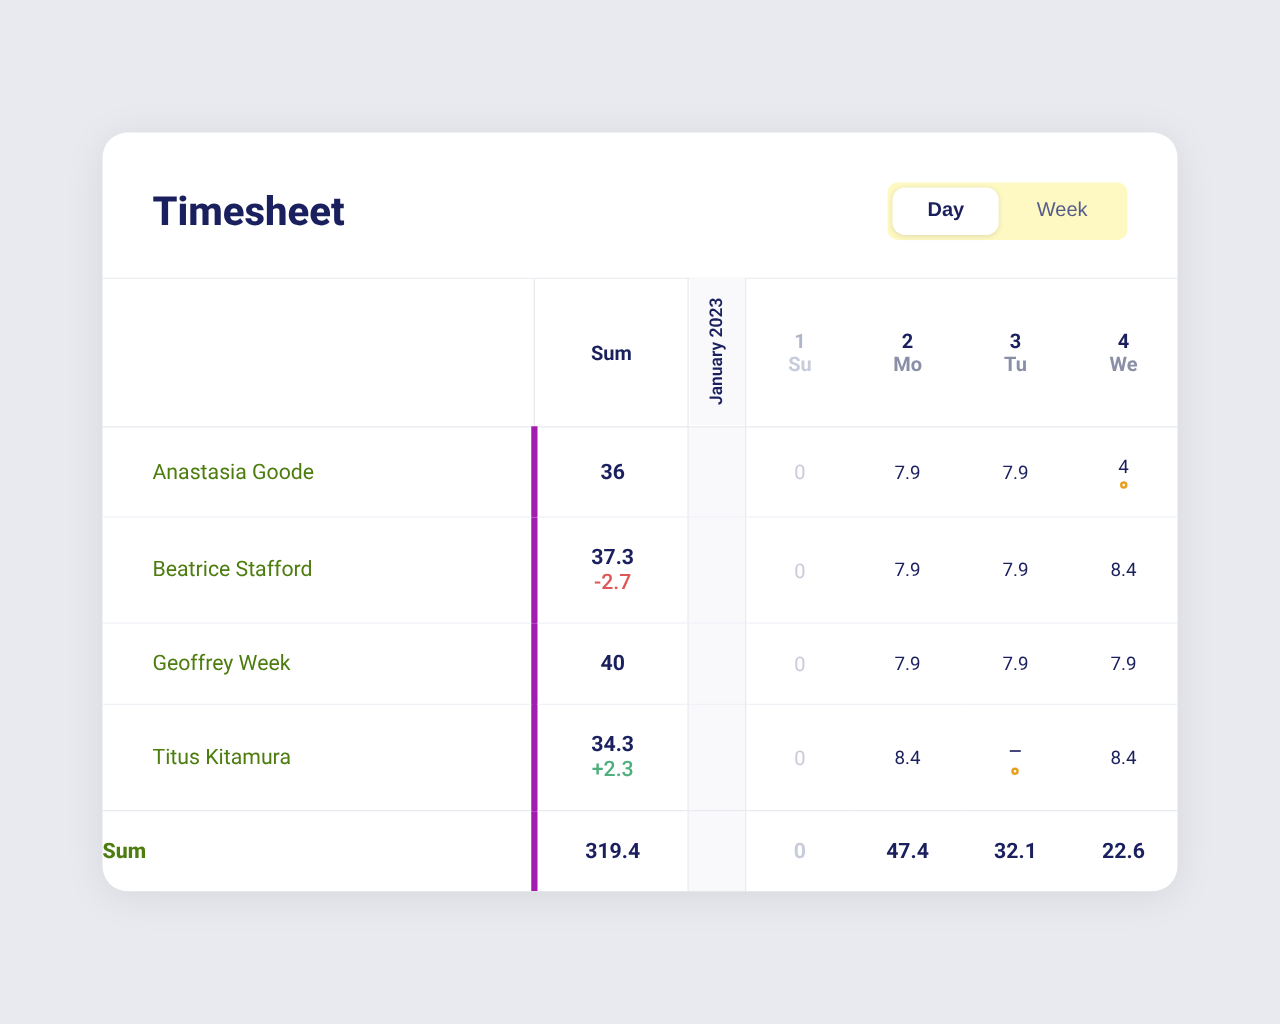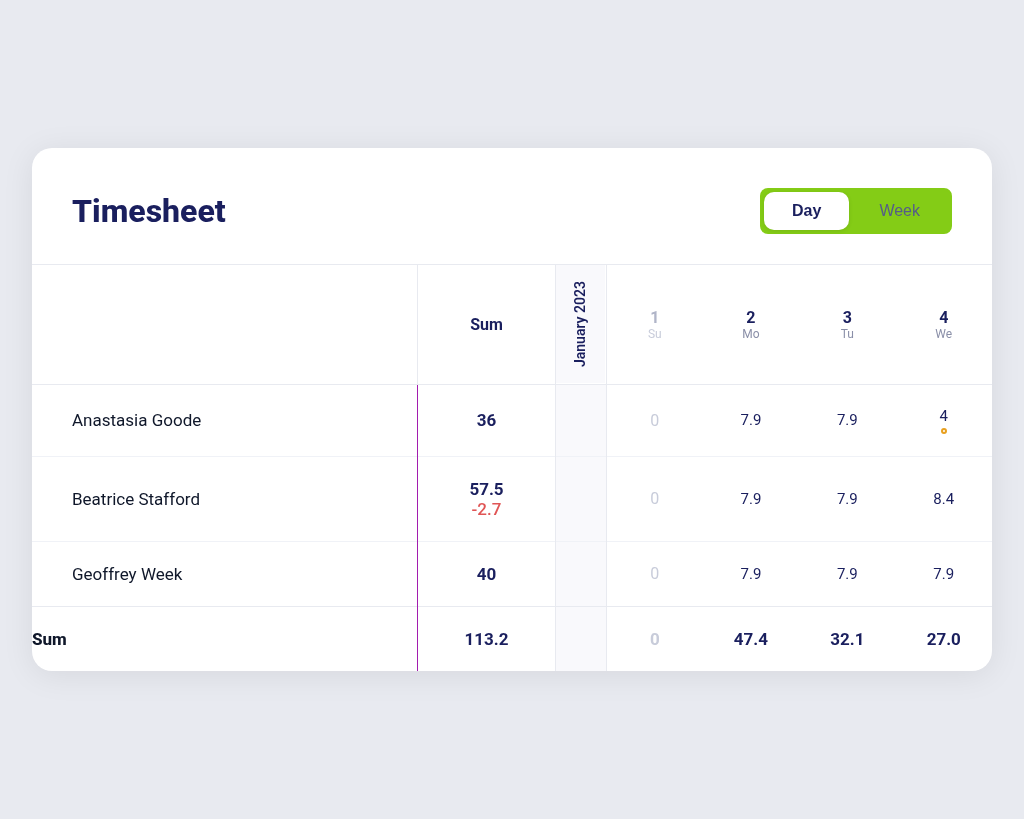--- a/index.html
+++ b/index.html
@@ -11,41 +11,41 @@
       align-items: center;
       justify-content: center;
       min-height: 100vh;
       padding: 40px 20px;
     }
 
     .card {
       background: #ffffff;
       border-radius: 20px;
       padding: 40px 0 0 0;
-      width: 960px;
+      width: 860px;
       box-shadow: 0 4px 32px rgba(0,0,0,0.08);
       overflow: hidden;
     }
 
     .header {
       display: flex;
       align-items: center;
       justify-content: space-between;
       padding: 0 40px 30px 40px;
     }
 
     .title {
       font-size: 32px;
       font-weight: 800;
       color: #1a1f5e;
     }
 
     .view-toggle {
       display: flex;
-      background: #84cc16;
+      background: #fef9c3;
       border-radius: 8px;
       padding: 4px;
       gap: 2px;
     }
 
     .view-btn {
       padding: 10px 28px;
       border-radius: 10px;
       border: none;
       font-size: 16px;
@@ -121,23 +121,23 @@
 
     thead tr th.day-col .day-num {
       display: block;
       font-size: 16px;
       font-weight: 700;
       color: #1a1f5e;
     }
 
     thead tr th.day-col .day-name {
       display: block;
-      font-size: 12px;
+      font-size: 16px;
       color: #8a8fa8;
-      font-weight: 400;
+      font-weight: 700;
     }
 
     thead tr th.day-col.weekend .day-num {
       color: #b0b5c8;
     }
 
     thead tr th.day-col.weekend .day-name {
       color: #c8ccda;
     }
 
@@ -153,27 +153,27 @@
       padding: 22px 0;
       text-align: center;
       font-size: 15px;
       color: #1a1f5e;
     }
 
     tbody tr td.name-cell {
       text-align: left;
       padding-left: 40px;
       font-size: 17px;
-      color: #0f172a;
+      color: #4d7c0f;
       font-weight: 400;
     }
 
     tbody tr td.sum-cell {
       border-right: 1px solid #e8eaf0;
-      border-left: 1px solid #a21caf;
+      border-left: 5px solid #a21caf;
       font-weight: 700;
       font-size: 17px;
     }
 
     .sum-main {
       display: block;
       font-weight: 700;
       font-size: 17px;
       color: #1a1f5e;
     }
@@ -290,21 +290,21 @@
             <span class="cell-with-dot">
               <span>4</span>
               <span class="dot"></span>
             </span>
           </td>
         </tr>
 
         <tr>
           <td class="name-cell">Beatrice Stafford</td>
           <td class="sum-cell">
-            <span class="sum-main">57.5</span>
+            <span class="sum-main">37.3</span>
             <span class="sum-diff negative">-2.7</span>
           </td>
           <td class="month-cell"></td>
           <td class="zero-val">0</td>
           <td>7.9</td>
           <td>7.9</td>
           <td>8.4</td>
         </tr>
 
         <tr>
@@ -312,27 +312,44 @@
           <td class="sum-cell">
             <span class="sum-main">40</span>
           </td>
           <td class="month-cell"></td>
           <td class="zero-val">0</td>
           <td>7.9</td>
           <td>7.9</td>
           <td>7.9</td>
         </tr>
 
+        <tr>
+          <td class="name-cell">Titus Kitamura</td>
+          <td class="sum-cell">
+            <span class="sum-main">34.3</span>
+            <span class="sum-diff positive">+2.3</span>
+          </td>
+          <td class="month-cell"></td>
+          <td class="zero-val">0</td>
+          <td>8.4</td>
+          <td>
+            <span class="dash-val">
+              <span>–</span>
+              <span class="dot"></span>
+            </span>
+          </td>
+          <td>8.4</td>
+        </tr>
 
 
         <tr class="sum-row">
           <td class="name-cell">Sum</td>
-          <td class="sum-cell">113.2</td>
+          <td class="sum-cell">319.4</td>
           <td class="month-cell"></td>
           <td class="zero-val">0</td>
           <td>47.4</td>
           <td>32.1</td>
-          <td>27.0</td>
+          <td>22.6</td>
         </tr>
       </tbody>
     </table>
   </div>
 </div>
 
 </body></html>

